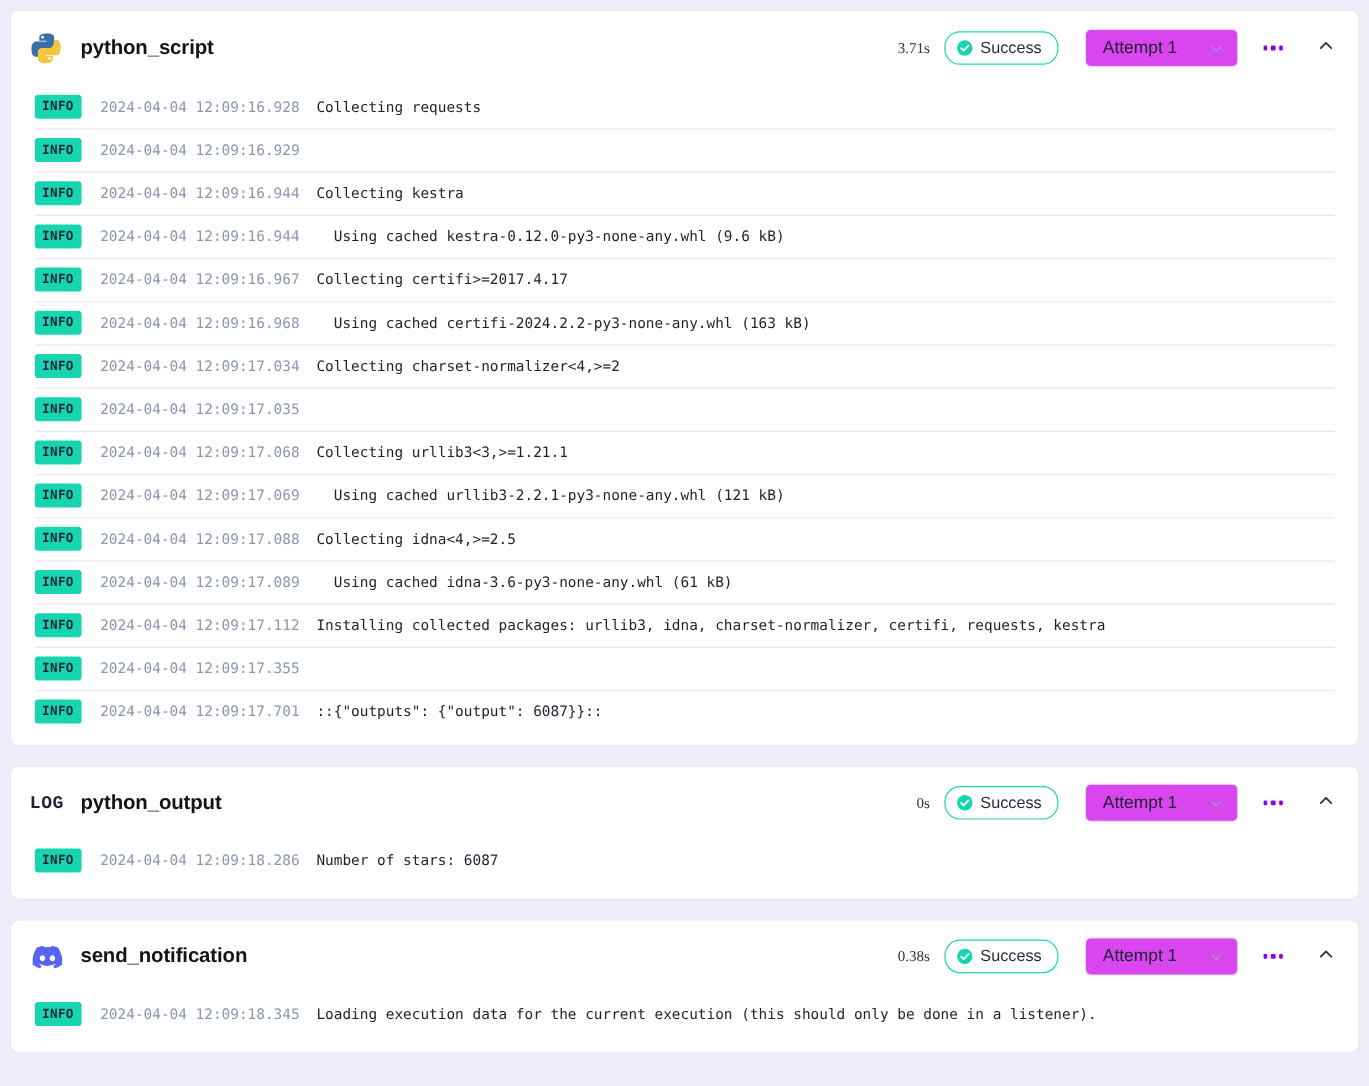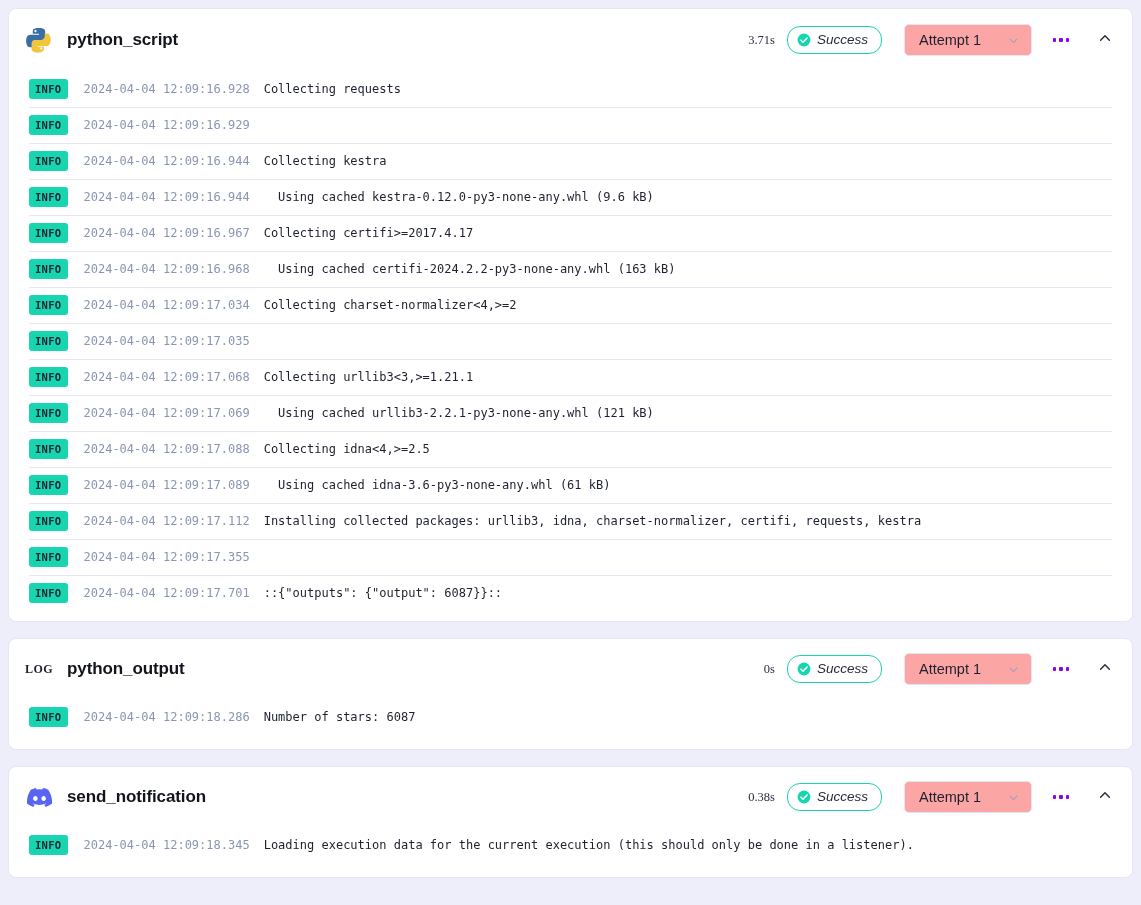--- a/index.html
+++ b/index.html
@@ -50,22 +50,22 @@
     height: 28px;
     flex: 0 0 28px;
     display: flex;
     align-items: center;
     justify-content: center;
     margin-right: 14px;
   }
   .task-icon svg { display: block; }
 
   .task-icon.log-icon {
-    font-family: Liberation Serif, serif;
-    font-size: 12px;
+    font-family: Liberation Mono, monospace;
+    font-size: 15px;
     font-weight: 700;
     color: #1f2232;
     letter-spacing: 0.4px;
   }
 
   .task-title {
     font-size: 17px;
     font-weight: 700;
     color: #12141c;
     letter-spacing: -0.1px;
@@ -85,41 +85,40 @@
   .status-badge {
     display: inline-flex;
     align-items: center;
     gap: 6px;
     height: 26px;
     padding: 0 13px 0 9px;
     border: 1px solid #16d6b0;
     border-radius: 13px;
     background: #ffffff;
     white-space: nowrap;
-    font-style: italic;
   }
   .status-badge .badge-text {
     font-size: 13.5px;
     color: #272b3e;
     line-height: 1;
   }
   .check-icon { width: 14px; height: 14px; display: block; }
 
   .attempt-select {
     display: flex;
     align-items: center;
     justify-content: space-between;
     width: 128px;
     height: 32px;
     margin-left: 22px;
     padding: 0 12px 0 14px;
     box-sizing: border-box;
     border: 1px solid #e4e4f2;
     border-radius: 5px;
-    background: #fca5a5;
+    background: #d946ef;
   }
   .attempt-select .attempt-label {
     font-size: 14.5px;
     color: #1d2030;
     white-space: nowrap;
   }
   .chev-small { width: 11px; height: 11px; display: block; }
 
   .icon-btn {
     width: 30px;

